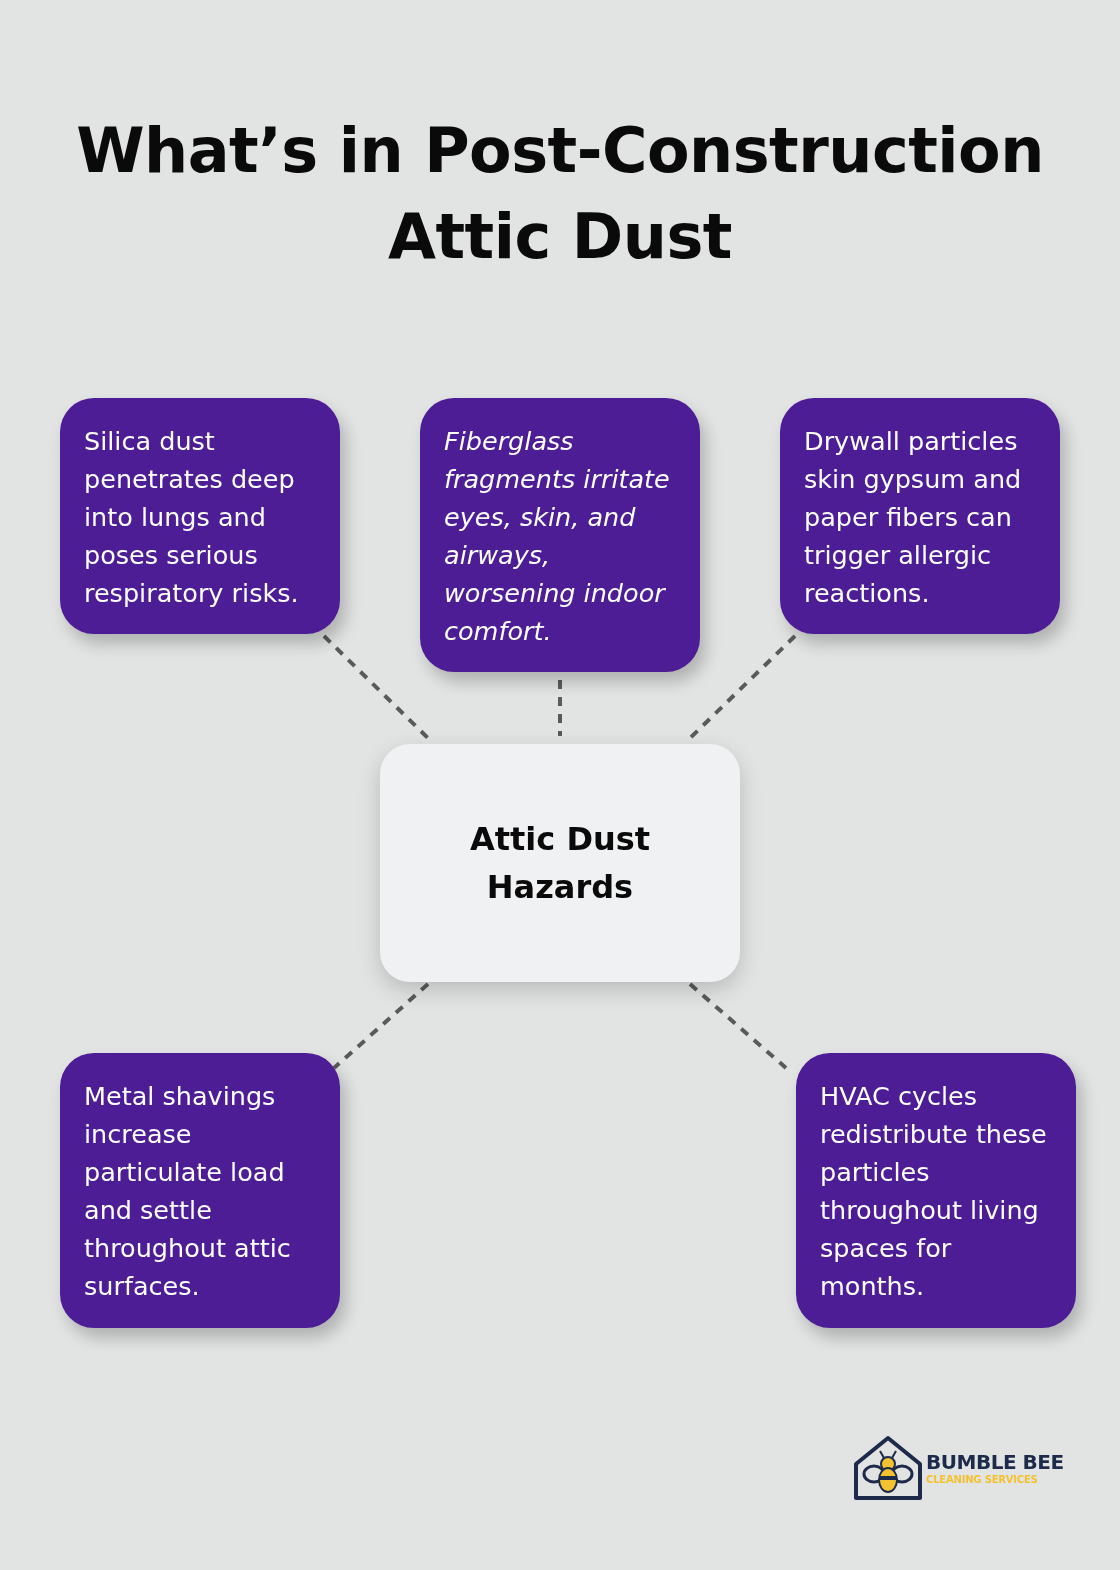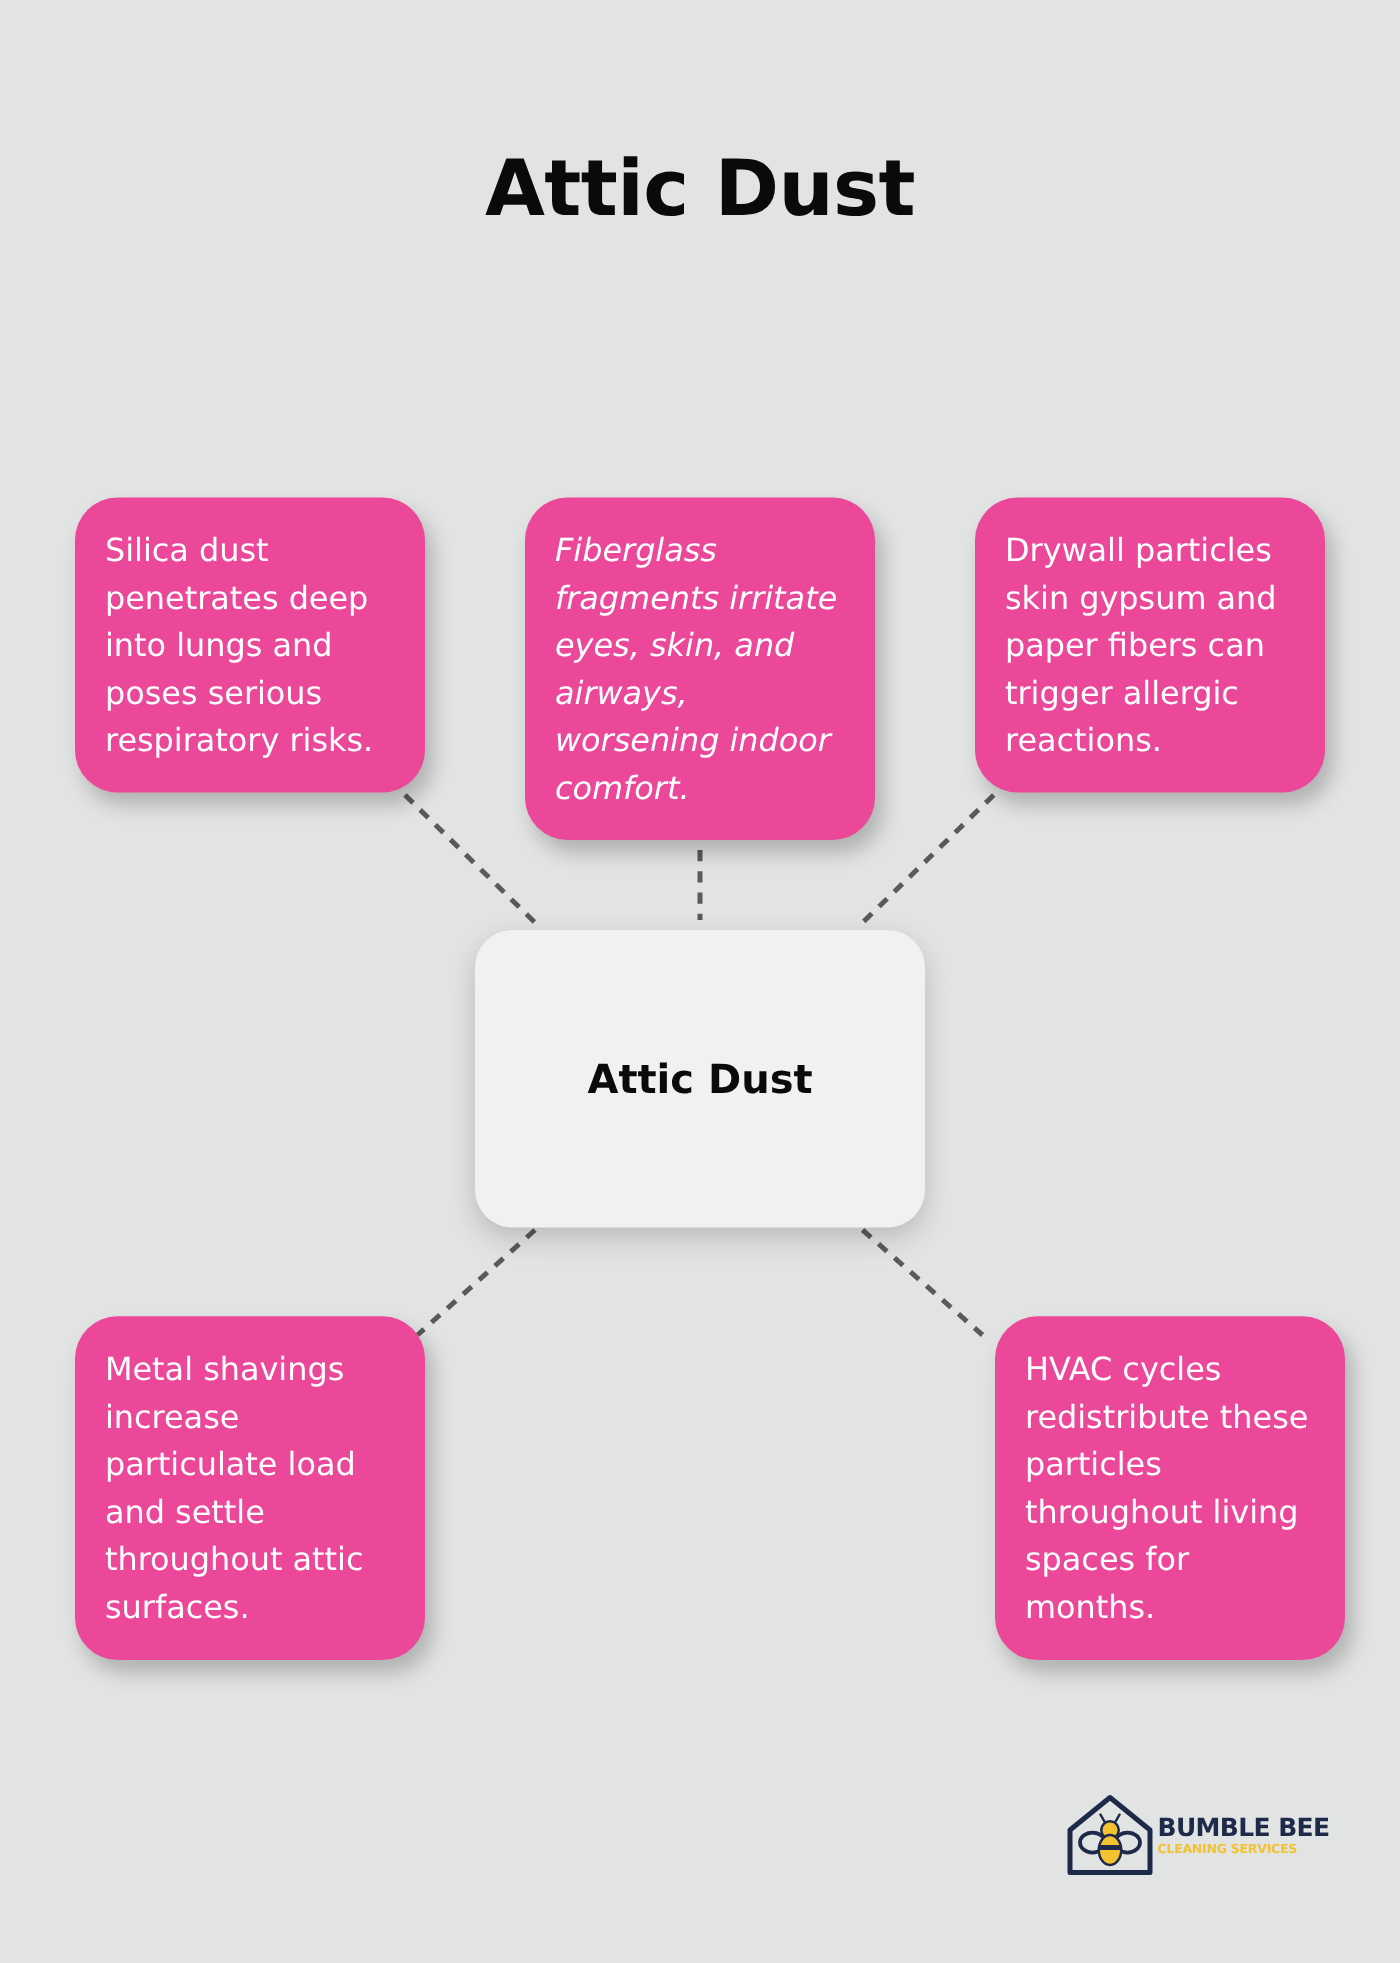--- a/index.html
+++ b/index.html
@@ -12,21 +12,21 @@
   }
   .title {
     position: absolute; left: 0; top: 108px; width: 1120px;
     text-align: center; font-weight: bold; font-size: 62px;
     line-height: 86px; color: #0a0a0a; letter-spacing: -0.5px;
   }
   .title span { display: block; }
   svg.lines { position: absolute; left: 0; top: 0; }
   .card {
     position: absolute; width: 280px; box-sizing: border-box;
-    background: #ec4899; border-radius: 34px;
+    background: #4c1d95; border-radius: 34px;
     padding: 24px 18px 24px 24px;
     color: #ffffff; font-size: 25.5px; line-height: 38px;
     box-shadow: 6px 10px 16px rgba(0,0,0,0.22);
   }
   .center {
     position: absolute; left: 380px; top: 744px; width: 360px; height: 238px;
     background: #f0f1f2; border-radius: 30px;
     box-shadow: 0 8px 22px rgba(0,0,0,0.18);
     display: flex; align-items: center; justify-content: center;
     text-align: center; font-weight: bold; font-size: 32px; line-height: 48px;
@@ -41,20 +41,21 @@
   }
   .logo-text-2 {
     position: absolute; left: 74px; top: 40px; font-weight: bold; font-size: 10px;
     color: #f2c230; white-space: nowrap; letter-spacing: -0.2px;
   }
 </style>
 </head>
 <body>
 
 <div class="title">
+  <span>What’s in Post-Construction</span>
   <span>Attic Dust</span>
 </div>
 
 <svg class="lines" width="1120" height="1570">
   <g stroke="#5a5a5a" stroke-width="4" stroke-dasharray="9 8" fill="none">
     <line x1="324" y1="636" x2="432" y2="742"></line>
     <line x1="560" y1="680" x2="560" y2="736"></line>
     <line x1="795" y1="636" x2="686" y2="742"></line>
     <line x1="428" y1="984" x2="334" y2="1068"></line>
     <line x1="690" y1="984" x2="786" y2="1068"></line>
@@ -69,20 +70,21 @@
   <span>Fiberglass fragments irritate eyes, skin, and airways, worsening indoor comfort.</span>
 </div>
 
 <div class="card" style="left:780px; top:398px; height:236px;">
   <span>Drywall particles skin gypsum and paper fibers can trigger allergic reactions.</span>
 </div>
 
 <div class="center">
   <div>
     <div>Attic Dust</div>
+    <div>Hazards</div>
   </div>
 </div>
 
 <div class="card" style="left:60px; top:1053px; height:275px;">
   <span>Metal shavings increase particulate load and settle throughout attic surfaces.</span>
 </div>
 
 <div class="card" style="left:796px; top:1053px; height:275px;">
   <span>HVAC cycles redistribute these particles throughout living spaces for months.</span>
 </div>

